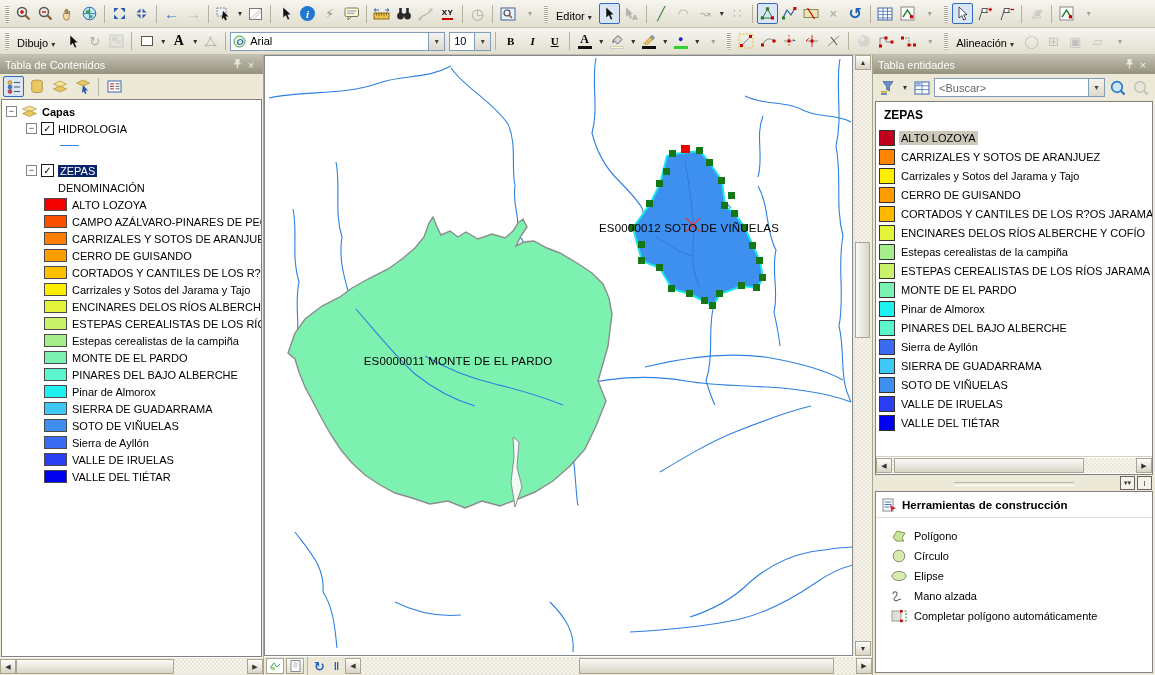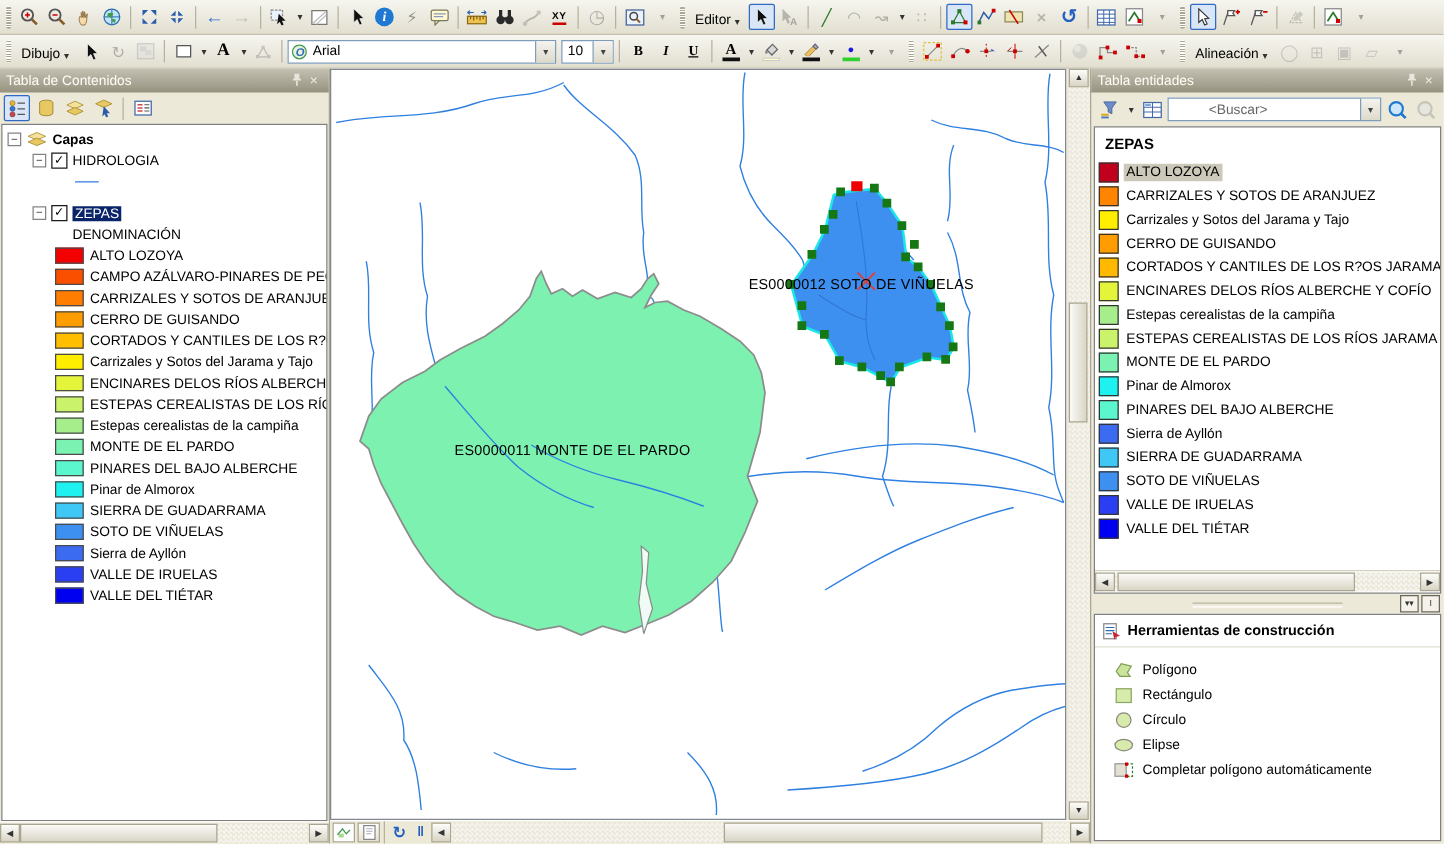--- a/index.html
+++ b/index.html
@@ -795,21 +795,21 @@
             </svg>
           </span>
         <span class="dd">▾</span>
         <span class="tb">
             <svg width="16" height="14">
               <rect x="1" y="1" width="14" height="12" fill="#fff" stroke="#4169AA"></rect>
               <path d="M1 4.8 H15 M1 8.6 H15 M8 1 V13" stroke="#4169AA" stroke-width=".8"></path>
               <rect x="2.2" y="2" width="4.5" height="1.8" fill="#7aa7e0"></rect>
             </svg>
           </span>
-        <span class="combo" style="flex:1;color:#555;padding-left:28px;">
+        <span class="combo" style="flex:1;color:#555;">
           <span class="cval" style="flex:1;color:#666;">&lt;Buscar&gt;</span>
           <span class="cbtn">▾</span>
         </span>
         <span class="tb">
             <svg width="16" height="16">
               <circle cx="7" cy="7" r="5.3" fill="#CDE6FA" stroke="#1F78D1" stroke-width="1.7"></circle>
               <line x1="10.8" y1="10.8" x2="14.5" y2="14.5" stroke="#1F78D1" stroke-width="2.2"></line>
             </svg>
           </span>
         <span class="tb dis">
@@ -912,47 +912,47 @@
           <span>Herramientas de construcción</span>
         </div>
         <div style="padding-top:8px;text-align:center;">
           <div class="ct-row">
             <span class="ct-ico">
                 <svg width="16" height="14">
                   <path d="M2 8 L6 2 L14 4 L11 9 L13 12 L5 12 Z" fill="#CBE49B" stroke="#7F9B54"></path>
                 </svg>
               </span>
             <span>Polígono</span>
-          </div>
-          <div class="ct-row">
-            <span class="ct-ico">
-                <svg width="14" height="13">
-                  <rect x="1" y="1" width="12" height="11" fill="#D7EBAD" stroke="#8AA85F"></rect>
-                </svg>
-              </span>
-            <span>Rectángulo</span>
           </div>
           <div class="ct-row">
             <span class="ct-ico">
                 <svg width="14" height="14">
                   <circle cx="7" cy="7" r="5.8" fill="#D7EBAD" stroke="#8a8a7a"></circle>
                 </svg>
               </span>
             <span>Círculo</span>
           </div>
           <div class="ct-row">
             <span class="ct-ico">
                 <svg width="16" height="12">
                   <ellipse cx="8" cy="6" rx="7" ry="4.6" fill="#D7EBAD" stroke="#8a8a7a"></ellipse>
                 </svg>
               </span>
             <span>Elipse</span>
           </div>
           <div class="ct-row">
             <span class="ct-ico">
+                <svg width="15" height="13">
+                  <path d="M2 4 C2 1 6 1 6 4 C6 7 3 7 3 9 C3 11 6 11 7 10 L10 9" fill="none" stroke="#666" stroke-width="1.1"></path>
+                </svg>
+              </span>
+            <span>Mano alzada</span>
+          </div>
+          <div class="ct-row">
+            <span class="ct-ico">
                 <svg width="16" height="14">
                   <rect x="1" y="2" width="9" height="10" fill="#E4E1D2" stroke="#999"></rect>
                   <path d="M10 2 L15 2 15 12 10 12" fill="none" stroke="#2a7a2a" stroke-dasharray="2 1.5"></path>
                   <rect x="9" y="1" width="2.6" height="2.6" fill="#C00"></rect>
                   <rect x="9" y="10.6" width="2.6" height="2.6" fill="#C00"></rect>
                 </svg>
               </span>
             <span>Completar polígono automáticamente</span>
           </div>
         </div>

